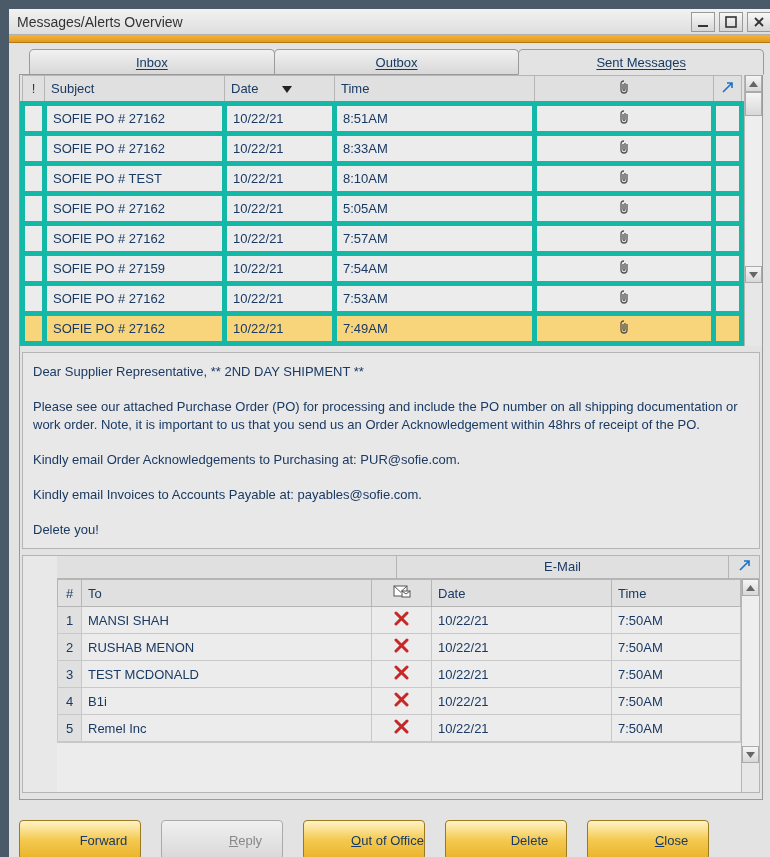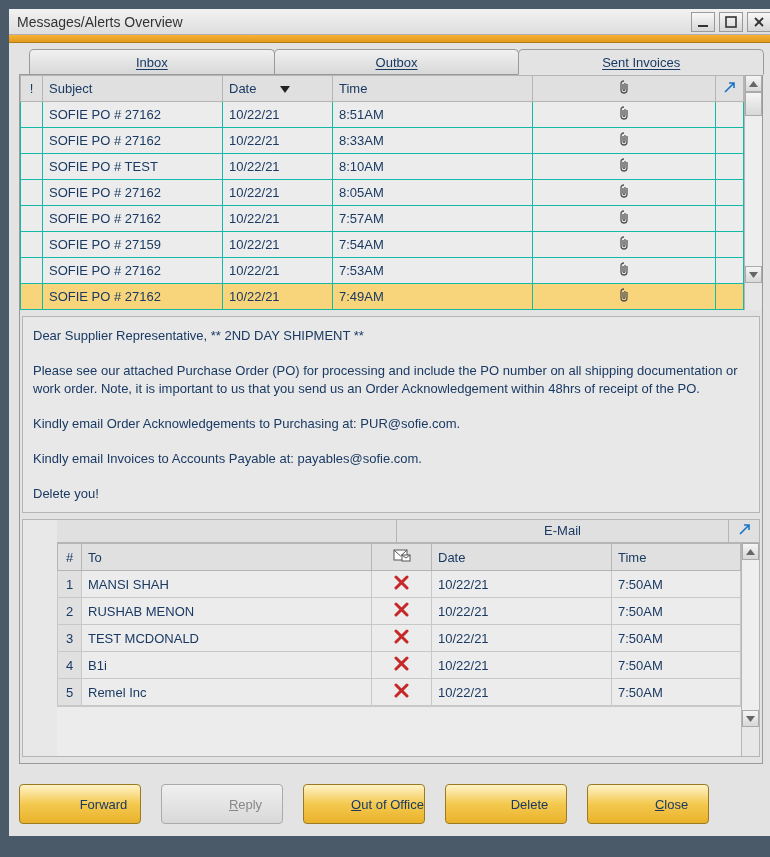--- a/index.html
+++ b/index.html
@@ -88,21 +88,21 @@
   .msgtable th {
     background: #e0e0e0;
     border: 1px solid #b5b5b5;
     text-align: left;
     font-weight: normal;
     color: #1a3a63;
     padding: 4px 6px;
     position: relative;
   }
   .msgtable td {
-    border: 1px solid #14b8a6;
+    border: 5px solid #14b8a6;
     padding: 4px 6px;
     background: #ececec;
     color: #1a3a63;
   }
   .msgtable tr.selected td {
     background: #f8d47a;
     color: #1a3a63;
   }
   .sortarrow {
     width:0;height:0;border-left:5px solid transparent;border-right:5px solid transparent;border-top:7px solid #222;display:inline-block;margin-left:20px;vertical-align:middle;
@@ -244,21 +244,21 @@
           <line x1="10" y1="2" x2="2" y2="10" stroke="#333" stroke-width="1.8"></line>
         </svg>
     </div>
   </div>
   <div class="stripe"></div>
 
   <div class="mainarea">
     <div class="tabs">
       <div class="tab"><span>Inbox</span></div>
       <div class="tab"><span>Outbox</span></div>
-      <div class="tab active"><span>Sent Invoices</span></div>
+      <div class="tab active"><span>Sent Messages</span></div>
     </div>
 
     <div class="panel">
       <div class="msgwrap">
         <div class="tblcontainer">
           <table class="msgtable">
             <thead>
               <tr>
                 <th style="width:22px;text-align:center">!</th>
                 <th style="width:180px">Subject</th>
@@ -315,21 +315,21 @@
                   <td style="text-align:center"><span class="attach-icon"><svg viewBox="0 0 12 14">
                         <path d="M6 1 C4 1 3 2 3 4 L3 10 C3 12 4.5 13 6 13 C7.5 13 9 12 9 10 L9 4" fill="none" stroke="#555" stroke-width="1.3"></path>
                         <path d="M7 3 L7 9 C7 10 6.5 10.5 6 10.5 C5.5 10.5 5 10 5 9 L5 4" fill="none" stroke="#555" stroke-width="1.3"></path>
                       </svg></span></td>
                   <td></td>
                 </tr>
                 <tr>
                   <td></td>
                   <td>SOFIE PO # 27162</td>
                   <td>10/22/21</td>
-                  <td>8:05AM</td>
+                  <td>5:05AM</td>
                   <td style="text-align:center"><span class="attach-icon"><svg viewBox="0 0 12 14">
                         <path d="M6 1 C4 1 3 2 3 4 L3 10 C3 12 4.5 13 6 13 C7.5 13 9 12 9 10 L9 4" fill="none" stroke="#555" stroke-width="1.3"></path>
                         <path d="M7 3 L7 9 C7 10 6.5 10.5 6 10.5 C5.5 10.5 5 10 5 9 L5 4" fill="none" stroke="#555" stroke-width="1.3"></path>
                       </svg></span></td>
                   <td></td>
                 </tr>
                 <tr>
                   <td></td>
                   <td>SOFIE PO # 27162</td>
                   <td>10/22/21</td>

